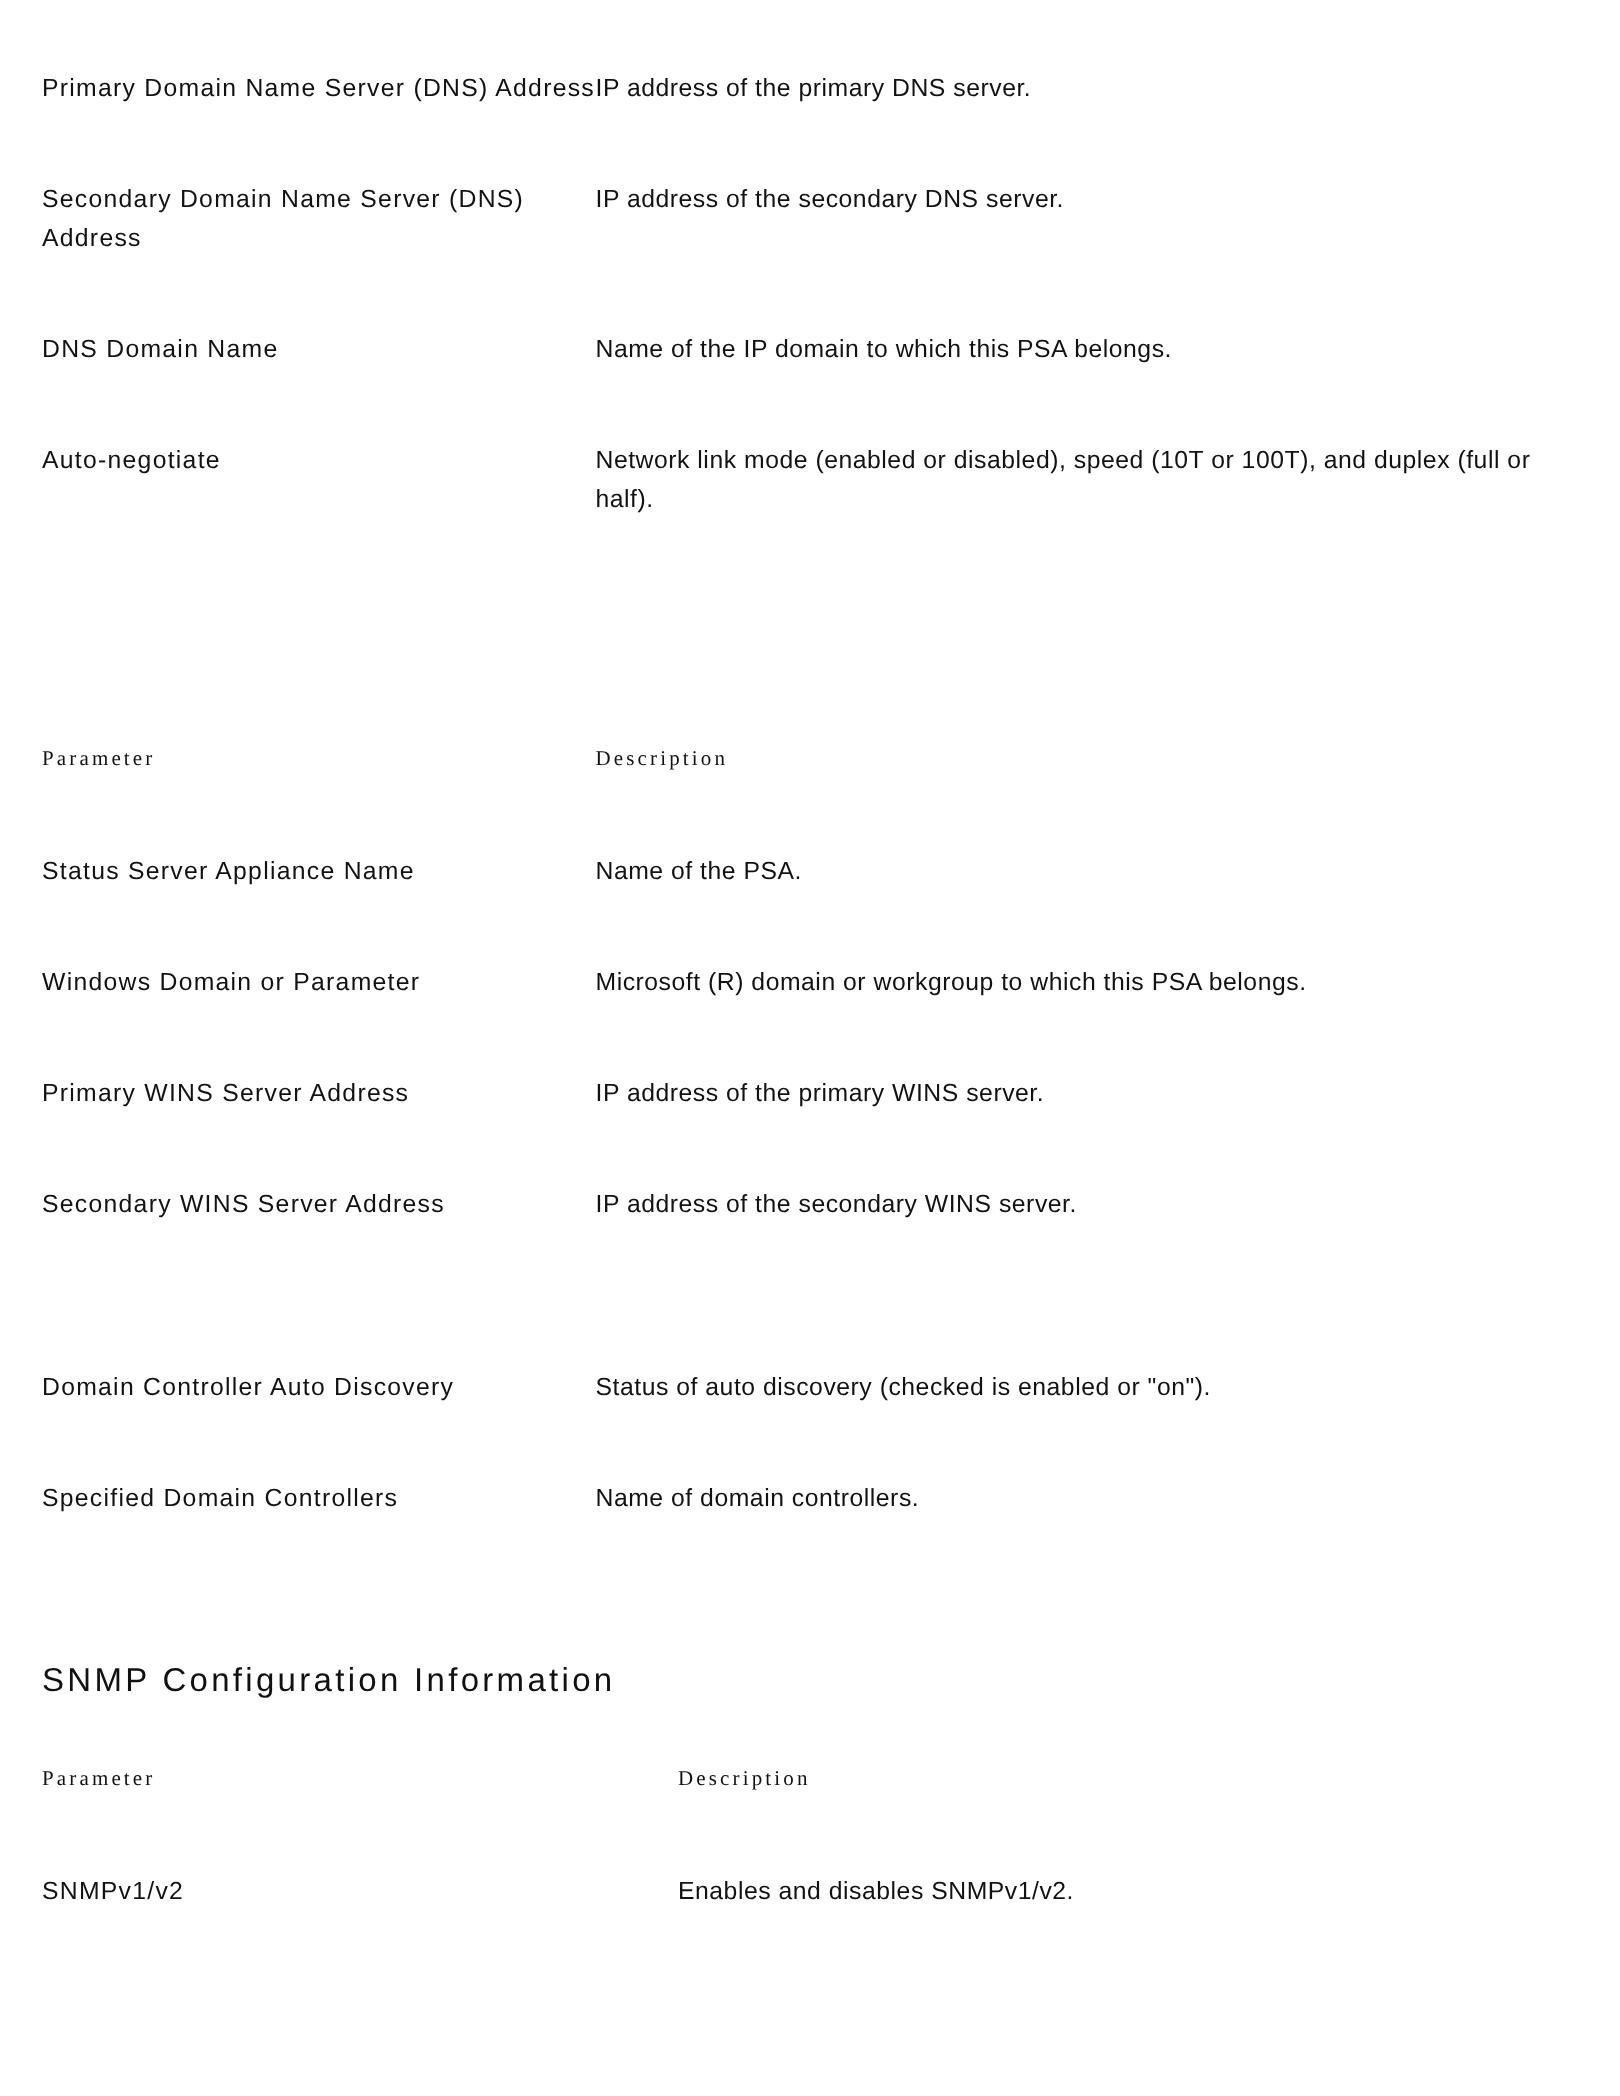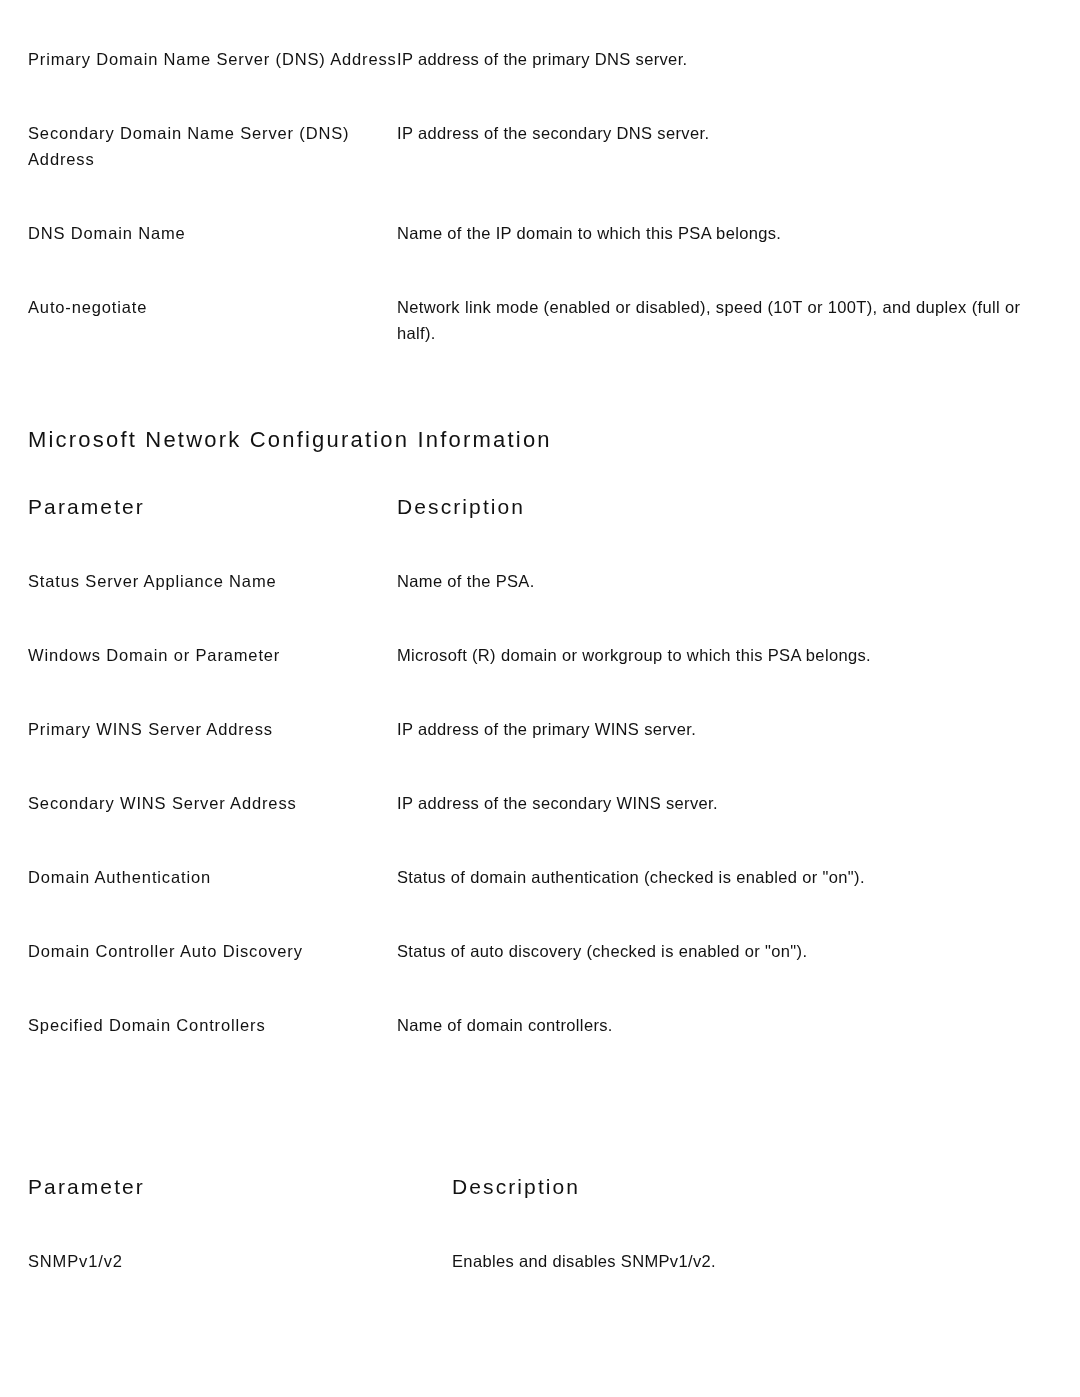--- a/index.html
+++ b/index.html
@@ -49,21 +49,22 @@
     line-height: 26px;
     letter-spacing: 0.35px;
     color: #121212;
     padding-right: 30px;
     margin-top: 20px;
   }
 
   .header-row .cell-param,
   .header-row .cell-desc {
     letter-spacing: 2.1px;
-    font-size: 21px;
+    font-size: 14px;
+    font-family: Liberation Serif, serif;
   }
 
   .section-title {
     font-size: 22px;
     letter-spacing: 2.2px;
     line-height: 30px;
     color: #111111;
     margin: 0;
     font-weight: normal;
   }
@@ -126,21 +127,20 @@
             <td class="spacer-sm" colspan="2"></td>
           </tr>
         <tr>
           <td class="cell-param">Auto-negotiate</td>
           <td class="cell-desc">Network link mode (enabled or disabled), speed (10T or 100T), and duplex (full or half).</td>
         </tr>
       </tbody>
     </table>
   </div>
 
-  <h2 class="section-title block" id="heading-microsoft">Microsoft Network Configuration Information</h2>
 
   <div class="block" id="table-microsoft">
     <table class="param-table cols-a">
       <colgroup>
           <col class="c1">
           <col class="c2">
         </colgroup>
       <tbody>
         <tr class="header-row">
           <td class="cell-param">Parameter</td>
@@ -171,41 +171,38 @@
             <td class="spacer-md" colspan="2"></td>
           </tr>
         <tr>
           <td class="cell-param">Secondary WINS Server Address</td>
           <td class="cell-desc">IP address of the secondary WINS server.</td>
         </tr>
         <tr>
             <td class="spacer-md" colspan="2"></td>
           </tr>
         <tr>
-          <td class="cell-param">Domain Authentication</td>
-          <td class="cell-desc">Status of domain authentication (checked is enabled or "on").</td>
-        </tr>
-        <tr>
             <td class="spacer-md" colspan="2"></td>
           </tr>
         <tr>
           <td class="cell-param">Domain Controller Auto Discovery</td>
           <td class="cell-desc">Status of auto discovery (checked is enabled or "on").</td>
         </tr>
         <tr>
             <td class="spacer-md" colspan="2"></td>
           </tr>
         <tr>
           <td class="cell-param">Specified Domain Controllers</td>
           <td class="cell-desc">Name of domain controllers.</td>
         </tr>
       </tbody>
     </table>
   </div>
 
+  <h2 class="section-title block" id="heading-snmp">SNMP Configuration Information</h2>
 
   <div class="block" id="table-snmp">
     <table class="param-table cols-b">
       <colgroup>
           <col class="c1">
           <col class="c2">
         </colgroup>
       <tbody>
         <tr class="header-row">
           <td class="cell-param">Parameter</td>

